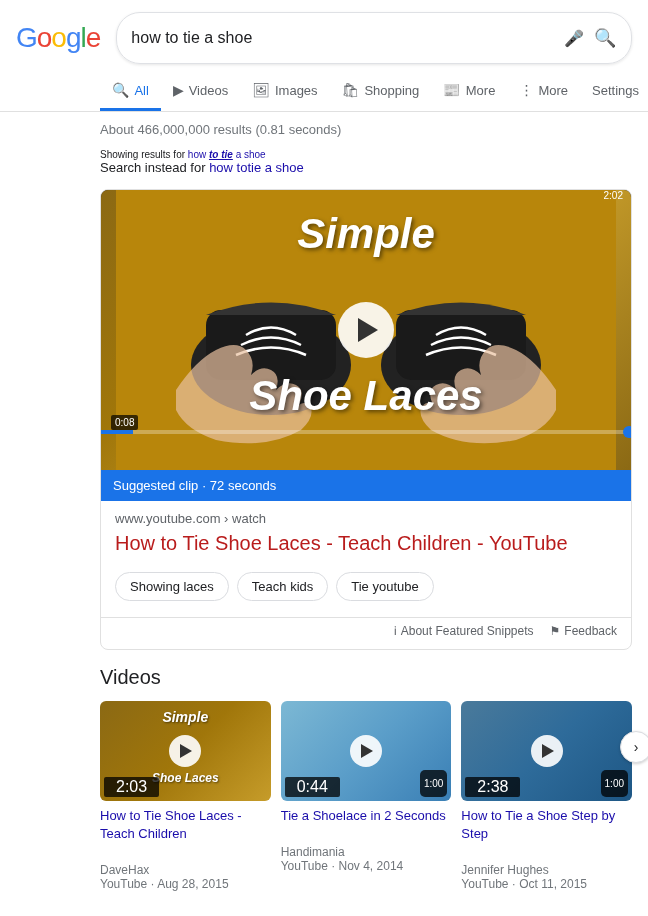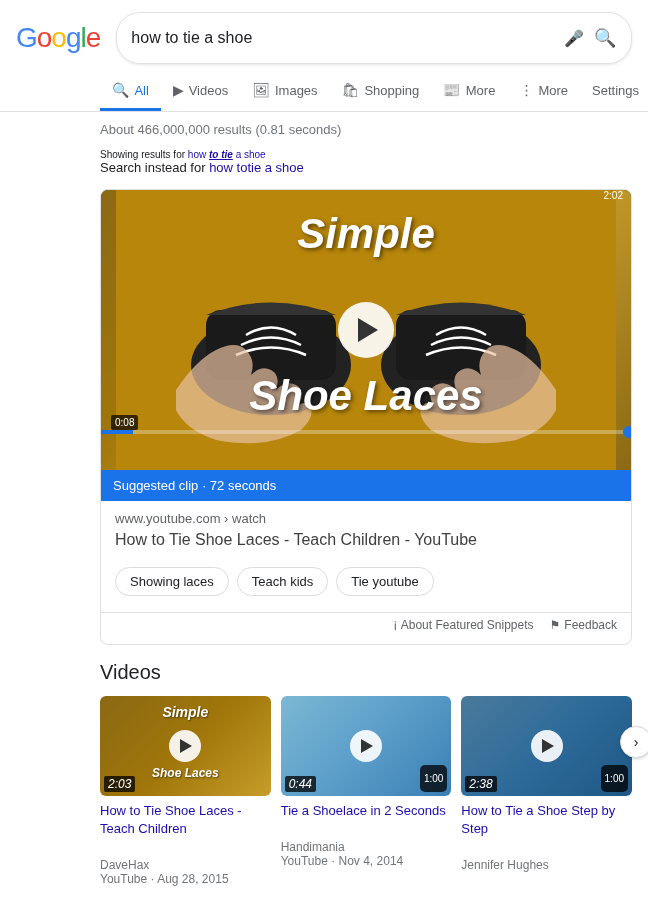--- a/index.html
+++ b/index.html
@@ -234,22 +234,22 @@
 
     
     .source-info {
       padding: 10px 14px 6px 14px;
     }
     .source-url {
       font-size: 13px;
       color: #5f6368;
     }
     .result-title {
-      font-size: 16px;
-      color: #404040;
+      font-size: 20px;
+      color: #b91c1c;
       text-decoration: none;
       line-height: 1.3;
       display: block;
       margin: 4px 0 10px 0;
     }
 
     
     .pills {
       display: flex;
       gap: 8px;
@@ -350,24 +350,23 @@
       border-bottom: 7px solid transparent;
       border-left: 12px solid #333;
       margin-left: 2px;
     }
     .thumb-duration {
       position: absolute;
       bottom: 4px;
       left: 4px;
       background: rgba(0,0,0,0.75);
       color: #fff;
-      font-size: 12px;
-      padding: 1px 4px;
+      font-size: 16px;
+      padding: 1px 12px;
       border-radius: 2px;
-      font-style: italic;
     }
     .thumb-total {
       position: absolute;
       bottom: 4px;
       right: 4px;
       background: rgba(0,0,0,0.75);
       color: #fff;
       font-size: 10px;
       padding: 8px 4px;
       border-radius: 5px;
@@ -613,19 +612,24 @@
     <div class="video-card">
       <div class="video-thumb thumb-3">
         <div class="thumb-play">
           <div class="thumb-play-triangle"></div>
         </div>
         <span class="thumb-duration">2:38</span>
         <span class="thumb-total">1:00</span>
       </div>
       <div class="video-card-title">How to Tie a Shoe Step by Step</div>
       <div class="video-card-source">Jennifer Hughes</div>
+      <div class="video-card-date">
+        <span>YouTube</span>
+        <span> · </span>
+        <span>Oct 11, 2015</span>
+      </div>
     </div>
 
     <div class="carousel-arrow">
       <span>›</span>
     </div>
   </div>
 </div>
 
 </body></html>

